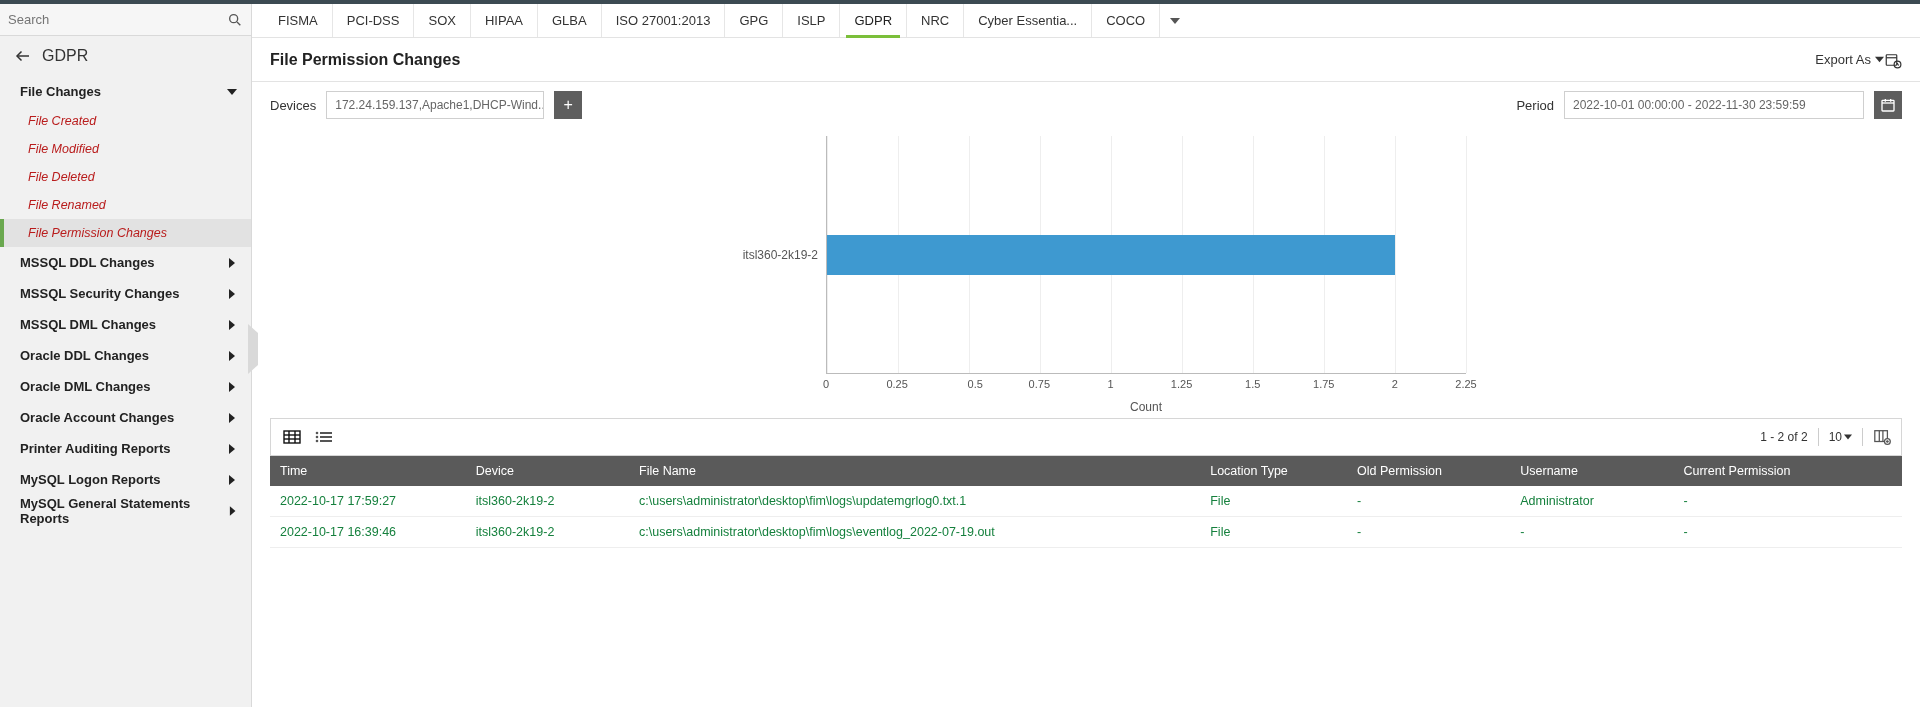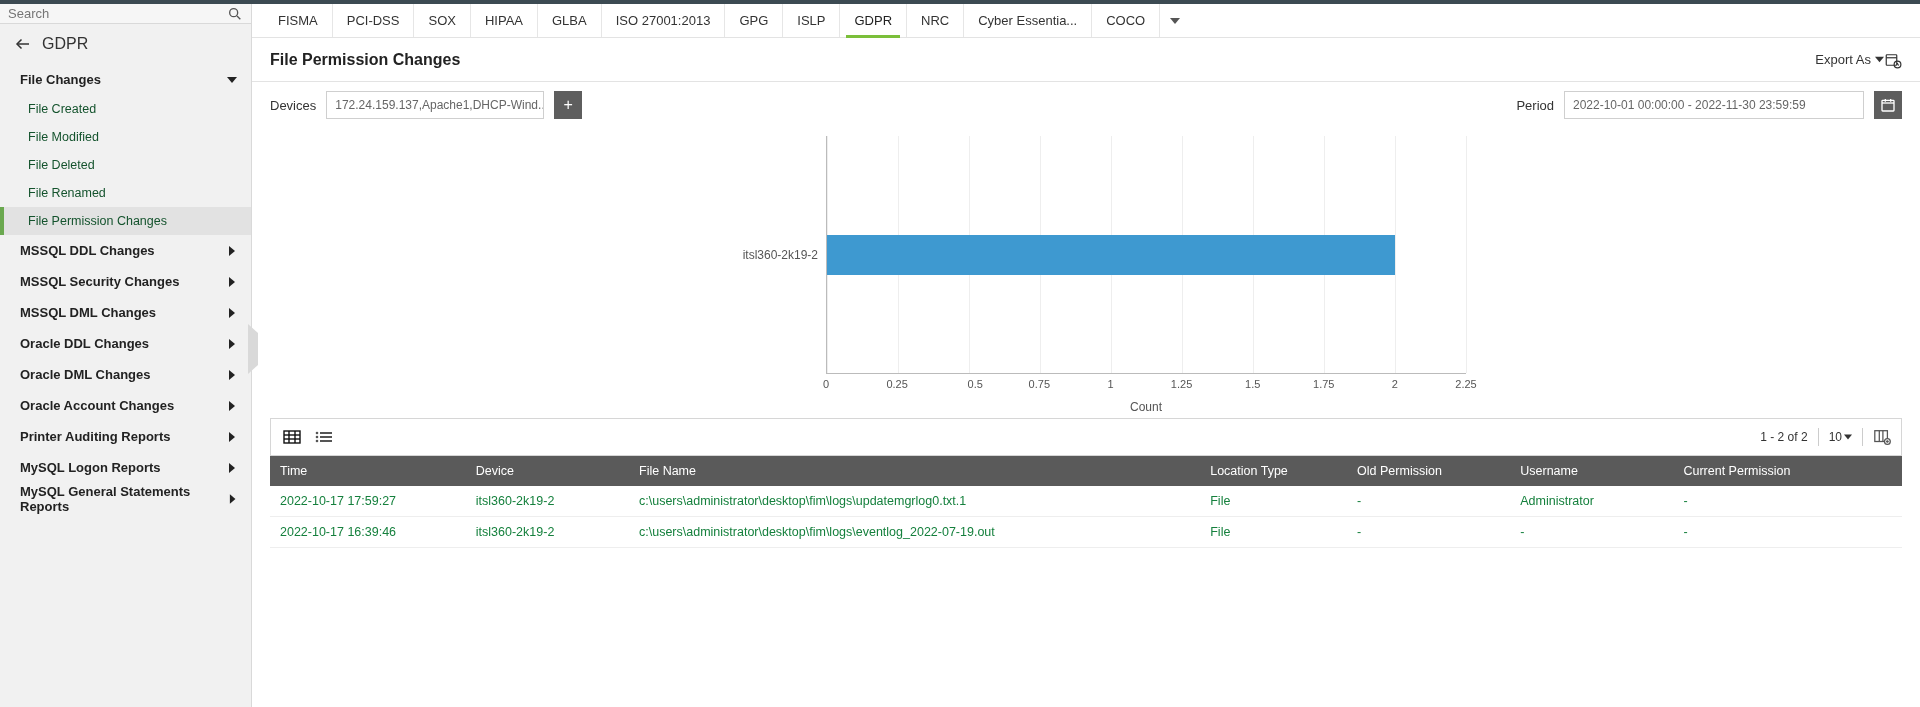--- a/index.html
+++ b/index.html
@@ -3,29 +3,29 @@
 <meta charset="utf-8">
 <style>
   * { box-sizing: border-box; margin: 0; padding: 0; }
   body { font-family: -apple-system, Segoe UI, Helvetica, Arial, sans-serif; font-size: 13px; color: #333; background: #fff; }
   .wrap { width: 1920px; height: 707px; display: flex; flex-direction: column; overflow: hidden; }
   .topbar { height: 4px; background: #3c4a52; }
   .body { flex: 1; display: flex; min-height: 0; }
 
   
   .sidebar { width: 252px; background: #f1f1f1; border-right: 1px solid #d9d9d9; display: flex; flex-direction: column; position: relative; }
-  .search-row { height: 20px; display: flex; align-items: center; padding: 0 8px; border-bottom: 1px solid #d9d9d9; background: #f6f6f6; }
+  .search-row { height: 32px; display: flex; align-items: center; padding: 0 8px; border-bottom: 1px solid #d9d9d9; background: #f6f6f6; }
   .search-input { flex: 1; border: none; background: transparent; outline: none; font-size: 13px; color: #555; }
   .search-icon { width: 16px; height: 16px; color: #555; }
   .crumb-row { height: 40px; display: flex; align-items: center; gap: 10px; padding: 0 14px; font-size: 16px; color: #333; border-bottom: 1px solid transparent; }
   .back-icon { width: 18px; height: 18px; color: #333; }
   .navlist { flex: 1; overflow-y: auto; padding-bottom: 8px; }
   .nav-item { height: 31px; display: flex; align-items: center; justify-content: space-between; padding: 0 14px; font-size: 13px; color: #222; cursor: pointer; }
   .nav-item.bold { font-weight: 600; padding-left: 20px; }
-  .nav-sub { height: 28px; display: flex; align-items: center; padding-left: 28px; font-size: 12.5px; color: #14532d; cursor: pointer; }
+  .nav-sub { height: 28px; display: flex; align-items: center; padding-left: 28px; font-size: 12.5px; color: #b91c1c; cursor: pointer; font-style: italic; }
   .nav-sub.active { background: #e2e2e2; border-left: 4px solid #6aa84f; padding-left: 24px; }
   .chev { width: 10px; height: 10px; }
   .collapse-handle { position: absolute; right: -7px; top: 320px; width: 10px; height: 50px; background: #d9d9d9; clip-path: polygon(0 0, 100% 18%, 100% 82%, 0 100%); }
 
   
   .main { flex: 1; display: flex; flex-direction: column; min-width: 0; }
   .tabs { height: 34px; display: flex; align-items: stretch; border-bottom: 1px solid #e3e3e3; padding-left: 12px; }
   .tab { display: flex; align-items: center; padding: 0 14px; font-size: 13px; color: #333; cursor: pointer; position: relative; border-right: 1px solid #e6e6e6; }
   .tab:last-of-type { border-right: none; }
   .tab.active { color: #222; }

